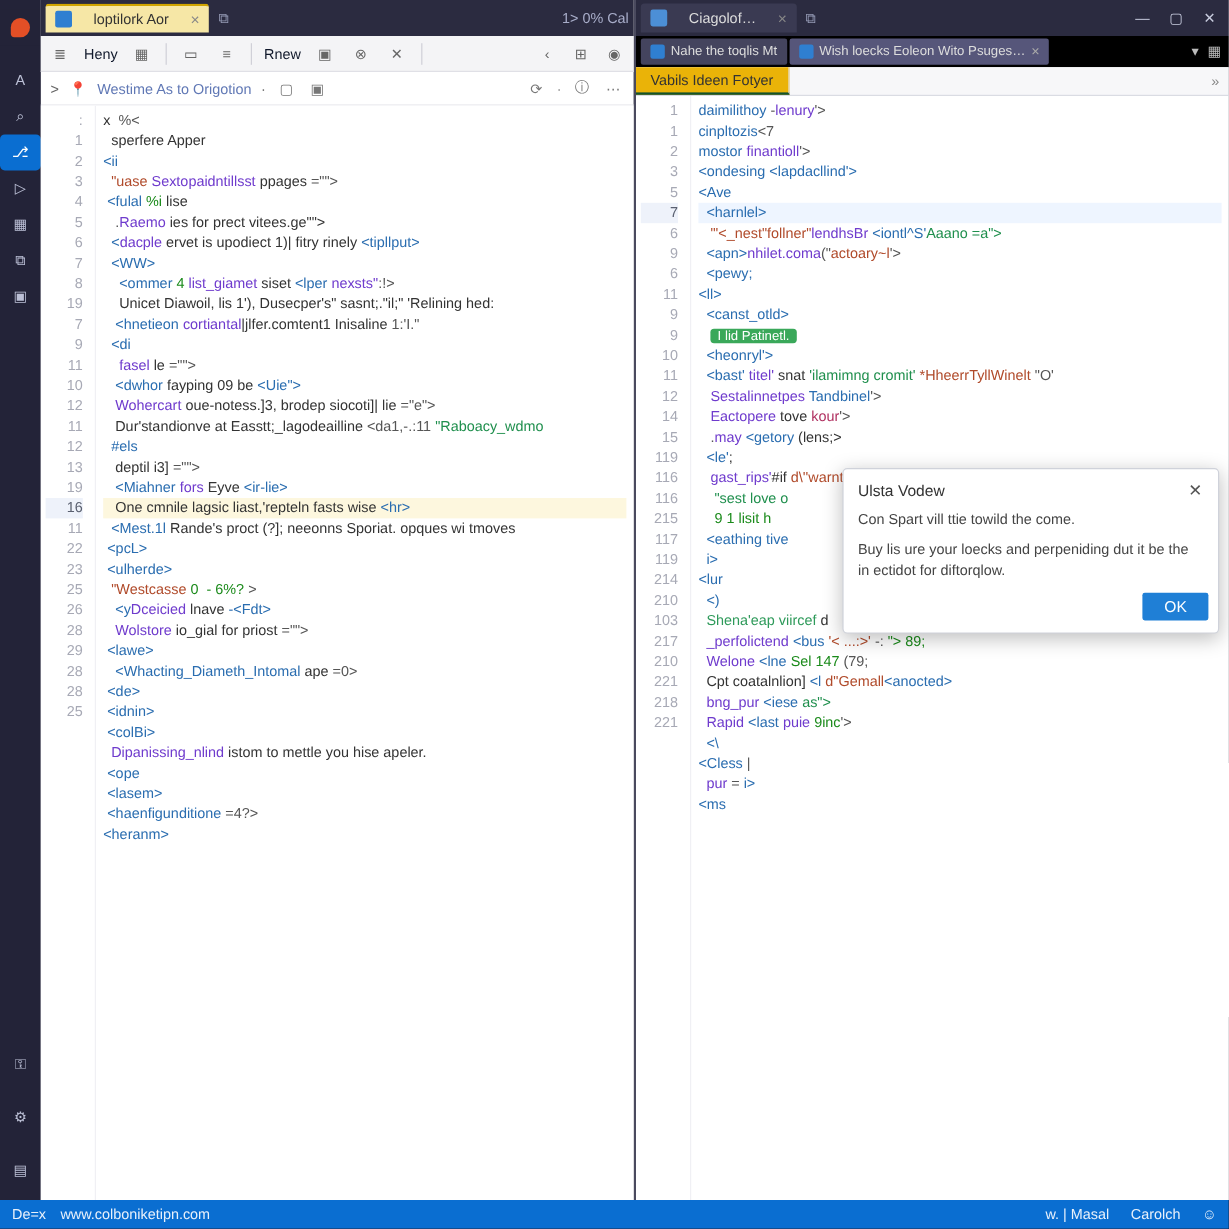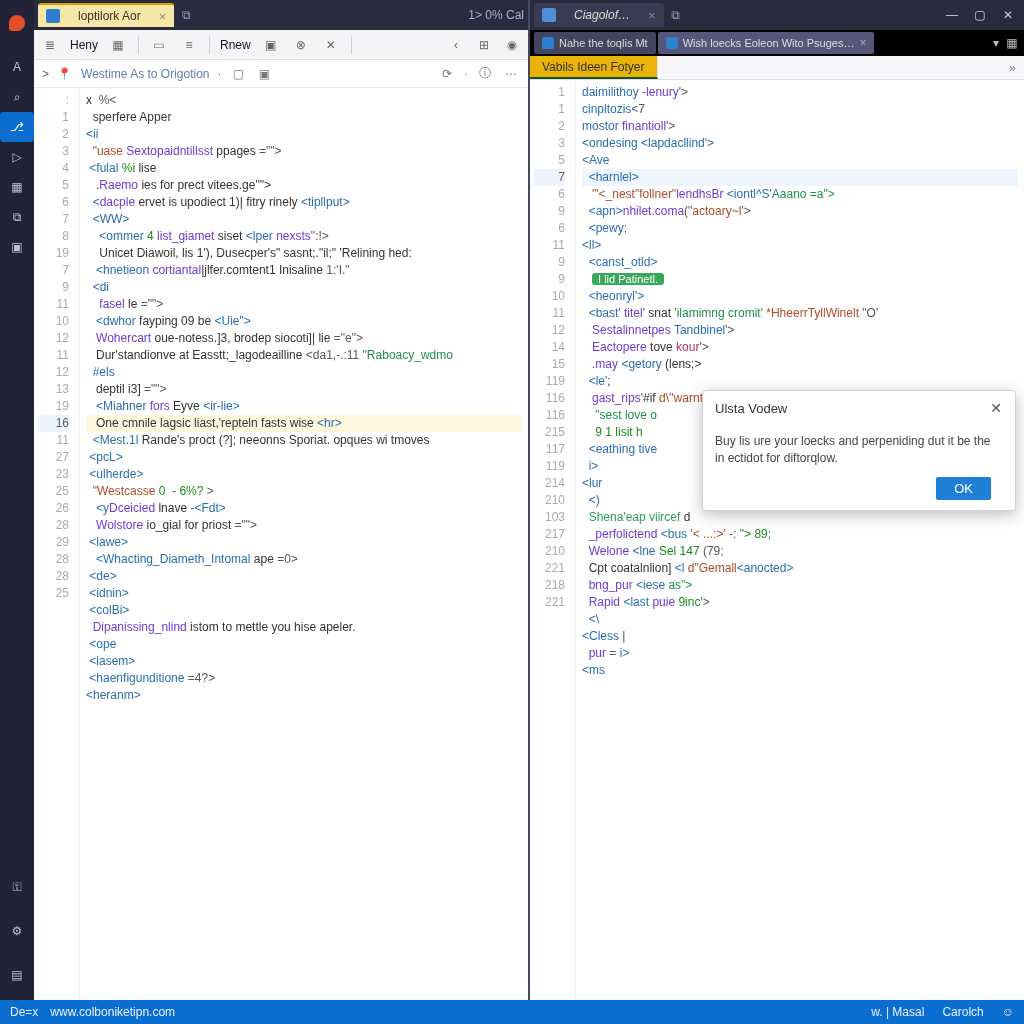--- a/index.html
+++ b/index.html
@@ -20,21 +20,21 @@
   .pane.right { flex:1; }
   .pane-divider { width:2px; background:#4a4a5e; }
 
   
   .title-row { height:30px; background:#2b2b40; display:flex; align-items:center; padding:0 4px; gap:4px; position:relative; }
   .title-tab { height:24px; display:flex; align-items:center; gap:18px; padding:0 8px; border-radius:3px 3px 0 0; cursor:pointer; }
   .title-tab.active-yellow { background:#f6e7a6; border-top:2px solid #d0a400;}
   .title-tab.active-dark   { background:#3a3a52; color:#ddd; }
   .title-tab .ficon { width:14px; height:14px; background:#2f7fd1; border-radius:2px; }
   .title-tab .lbl { font-size:12px; color:#333; }
-  .title-tab.active-dark .lbl { color:#ddd;font-style:italic; }
+  .title-tab.active-dark .lbl { color:#ddd; }
   .title-tab .x { color:#888; font-size:13px; }
   .title-row .trail { color:#a8adc9; display:flex; align-items:center; gap:6px; margin-left:auto; }
   .mini-icon { width:16px; height:16px; display:flex; align-items:center; justify-content:center; color:#959bb5; cursor:pointer; }
 
   
   .sub-tab-row { height:26px; background:#000000; display:flex; align-items:center; padding:0 4px; }
   .sub-tab { height:22px; display:flex; align-items:center; gap:5px; padding:0 8px; background:#44445e; margin-right:2px; border-radius:2px; cursor:pointer; }
   .sub-tab.active { background:#56567a; }
   .sub-tab .ficon { width:12px; height:12px; background:#2f7fd1; border-radius:2px; }
   .sub-tab .lbl { font-size:11px; color:#ddd; }
@@ -79,21 +79,21 @@
   .tk-num   { color:#1a8a1a; }
   .tk-text  { color:#333; }
   .tk-btnbadge { background:#3aa85a; color:#fff; padding:0 6px; border-radius:3px; font-size:11px; }
 
   
   .dialog { position:absolute; right:8px; top:390px; width:314px; background:#fff; border:1px solid #cfd2da; border-radius:4px; box-shadow:0 4px 16px rgba(0,0,0,.25); z-index:50; }
   .dialog .d-title-row { display:flex; align-items:center; padding:8px 10px 4px 12px; }
   .dialog .d-title { font-size:13px; color:#333; flex:1; }
   .dialog .d-x { width:18px; height:18px; display:flex; align-items:center; justify-content:center; color:#555; cursor:pointer; font-size:14px; }
   .dialog .d-body { padding:4px 12px 10px 12px; color:#444; font-size:12.5px; line-height:17px; }
-  .dialog .d-foot { display:flex; justify-content:flex-end; padding:0 24px 10px 10px; }
+  .dialog .d-foot { display:flex; justify-content:flex-end; padding:0 8px 10px 10px; }
   .dialog .d-ok { background:#1f7fd6; color:#fff; border:none; padding:4px 18px; font-size:13px; border-radius:2px; cursor:pointer; }
 
   
   .status-bar { height:24px; background:#0a6ed1; display:flex; align-items:center; color:#e9f1fb; font-size:12px; padding:0 10px; }
   .status-bar .sb-left { display:flex; gap:12px; align-items:center; }
   .status-bar .sb-right { margin-left:auto; display:flex; gap:18px; align-items:center; }
   .status-bar .sb-item { cursor:pointer; }
 
   
   .win-controls { margin-left:auto; display:flex; gap:4px; }
@@ -196,21 +196,21 @@
               <div class="ln">9</div>
               <div class="ln">11</div>
               <div class="ln">10</div>
               <div class="ln">12</div>
               <div class="ln">11</div>
               <div class="ln">12</div>
               <div class="ln">13</div>
               <div class="ln">19</div>
               <div class="ln hl">16</div>
               <div class="ln">11</div>
-              <div class="ln">27</div>
+              <div class="ln">22</div>
               <div class="ln">23</div>
               <div class="ln">25</div>
               <div class="ln">26</div>
               <div class="ln">28</div>
               <div class="ln">29</div>
               <div class="ln">28</div>
               <div class="ln">28</div>
               <div class="ln">25</div>
               <div class="ln"></div>
               <div class="ln"></div>
@@ -303,20 +303,21 @@
             </div>
           <div class="code-lines" id="right-lines"><div class="line"><span class="tk-tag">daimilithoy</span> <span class="tk-punct">-</span><span class="tk-attr">lenury</span><span class="tk-punct">'&gt;</span></div><div class="line"><span class="tk-tag">cinpltozis</span><span class="tk-punct">&lt;7</span></div><div class="line"><span class="tk-tag">mostor</span> <span class="tk-attr">finantioll</span><span class="tk-punct">'&gt;</span></div><div class="line"><span class="tk-tag">&lt;ondesing</span> <span class="tk-tag">&lt;lapdacllind'&gt;</span></div><div class="line"><span class="tk-tag">&lt;Ave</span></div><div class="line hl">  <span class="tk-tag">&lt;harnlel&gt;</span></div><div class="line">   <span class="tk-str">"'&lt;_nest"follner"</span><span class="tk-attr">lendhsBr</span> <span class="tk-tag">&lt;iontl^S'</span><span class="tk-str2">Aaano =a"&gt;</span></div><div class="line">  <span class="tk-tag">&lt;apn&gt;</span><span class="tk-attr">nhilet.coma</span><span class="tk-punct">("</span><span class="tk-str">actoary~l</span><span class="tk-punct">'&gt;</span></div><div class="line">  <span class="tk-tag">&lt;pewy;</span></div><div class="line"><span class="tk-tag">&lt;ll&gt;</span></div><div class="line">  <span class="tk-tag">&lt;canst_otld&gt;</span></div><div class="line">   <span class="tk-btnbadge">I lid Patinetl.</span></div><div class="line">  <span class="tk-tag">&lt;heonryl'&gt;</span></div><div class="line">  <span class="tk-tag">&lt;bast'</span> <span class="tk-attr">titel'</span> <span class="tk-text">snat</span> <span class="tk-str2">'ilamimng cromit'</span> <span class="tk-str">*HheerrTyllWinelt</span> <span class="tk-punct">"O'</span></div><div class="line">   <span class="tk-attr">Sestalinnetpes</span> <span class="tk-tag">Tandbinel</span><span class="tk-punct">'&gt;</span></div><div class="line">   <span class="tk-attr">Eactopere</span> <span class="tk-text">tove</span> <span class="tk-key">kour</span><span class="tk-punct">'&gt;</span></div><div class="line">   <span class="tk-punct">.</span><span class="tk-attr">may</span> <span class="tk-tag">&lt;getory</span> <span class="tk-text">(lens;&gt;</span></div><div class="line">  <span class="tk-tag">&lt;le'</span>;</div><div class="line">   <span class="tk-attr">gast_rips'</span>#<span class="tk-text">if</span> <span class="tk-str">d\''warntil''</span> <span class="tk-str2">"1'</span> <span class="tk-str2">"..-'</span></div><div class="line">    <span class="tk-str2">"sest love o</span></div><div class="line">    <span class="tk-num">9 1 lisit h</span></div><div class="line">  <span class="tk-tag">&lt;eathing tive</span></div><div class="line">  <span class="tk-tag">i&gt;</span></div><div class="line"><span class="tk-tag">&lt;lur</span></div><div class="line">  <span class="tk-tag">&lt;)</span></div><div class="line">  <span class="tk-comm">Shena'eap viircef</span> <span class="tk-text">d</span></div><div class="line">  <span class="tk-attr">_perfolictend</span> <span class="tk-tag">&lt;bus</span> <span class="tk-str">'&lt; ...:&gt;'</span> <span class="tk-punct">-:</span> <span class="tk-num">"&gt;</span> <span class="tk-num">89;</span></div><div class="line">  <span class="tk-attr">Welone</span> <span class="tk-tag">&lt;lne</span> <span class="tk-num">Sel</span> <span class="tk-num">147</span> <span class="tk-punct">(79;</span></div><div class="line">  <span class="tk-text">Cpt coatalnlion]</span> <span class="tk-tag">&lt;l</span> <span class="tk-str">d"Gemall</span><span class="tk-tag">&lt;anocted&gt;</span></div><div class="line">  <span class="tk-attr">bng_pur</span> <span class="tk-tag">&lt;iese</span> <span class="tk-str2">as"&gt;</span></div><div class="line">  <span class="tk-attr">Rapid</span> <span class="tk-tag">&lt;last</span> <span class="tk-attr">puie</span> <span class="tk-num">9inc</span><span class="tk-punct">'&gt;</span></div><div class="line">  <span class="tk-tag">&lt;\</span></div><div class="line"><span class="tk-tag">&lt;Cless</span> <span class="tk-punct">|</span></div><div class="line">  <span class="tk-attr">pur</span> <span class="tk-punct">=</span> <span class="tk-tag">i&gt;</span></div><div class="line"><span class="tk-tag">&lt;ms</span></div></div>
         </div>
 
         <div class="dialog">
           <div class="d-title-row">
             <span class="d-title">Ulsta Vodew</span>
             <span class="d-x">✕</span>
           </div>
           <div class="d-body">
+            <div>Con Spart vill ttie towild the come.</div>
             <div style="height:8px"></div>
             <div>Buy lis ure your loecks and perpeniding dut it be the in ectidot for diftorqlow.</div>
           </div>
           <div class="d-foot">
             <button class="d-ok">OK</button>
           </div>
         </div>
 
       </div>
 

